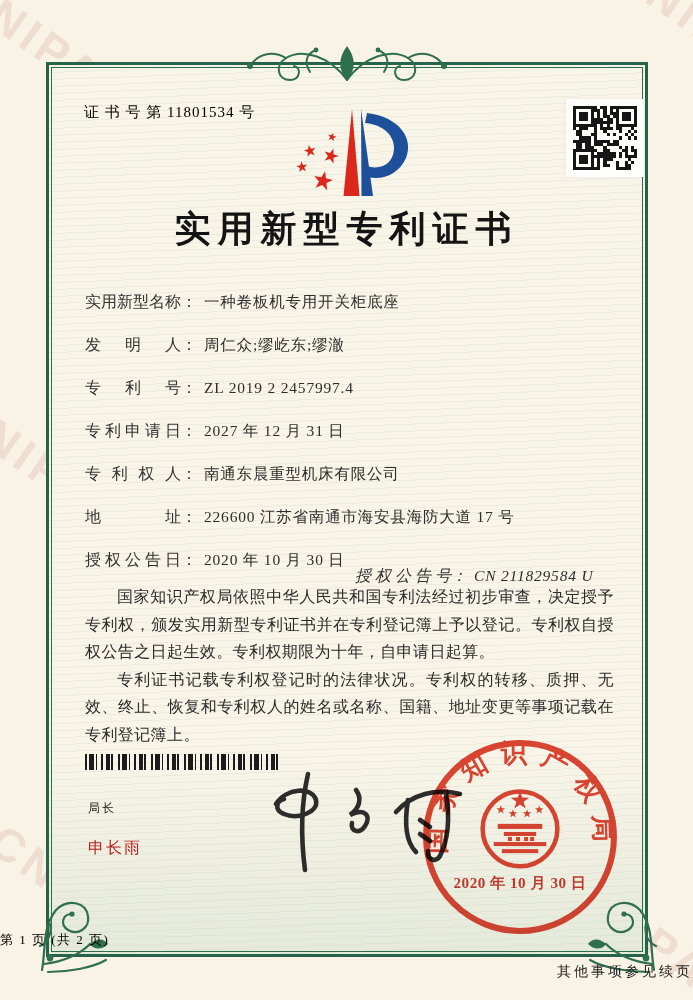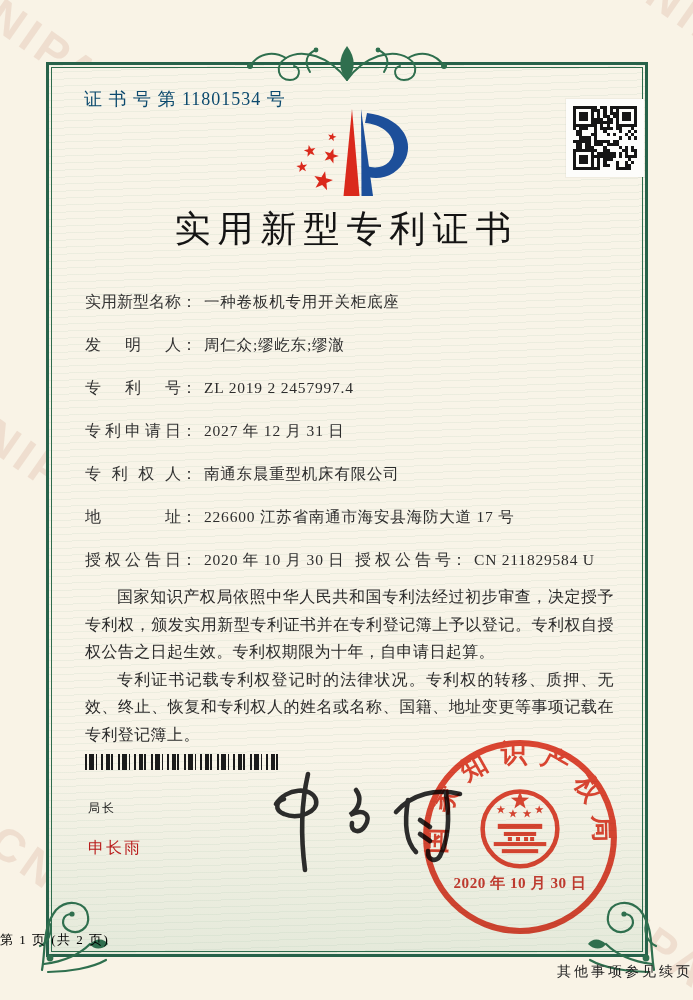--- a/index.html
+++ b/index.html
@@ -26,35 +26,35 @@
       linear-gradient(180deg,rgba(171,201,178,0) 78%,rgba(160,196,170,0.22)),
       repeating-linear-gradient(178deg,rgba(134,176,148,0.11) 0 1px,rgba(0,0,0,0) 1px 7px),
       #f8f4e8;
   }
   .frame::before{content:"";position:absolute;inset:2px;border:1px solid #2e6c4d;}
   .orn{position:absolute;z-index:3;pointer-events:none;}
   .orn-top{left:50%;top:34px;transform:translateX(-50%);}
   .orn-bl{left:34px;top:898px;}
   .orn-br{left:588px;top:898px;transform:scaleX(-1);}
   
-  .cert-no{position:absolute;left:84px;top:87px;z-index:4;font-size:18px;letter-spacing:1px;color:#0c4a6e;}
+  .cert-no{position:absolute;left:84px;top:103px;z-index:4;font-size:15px;letter-spacing:1px;color:#000000;}
   .logo{position:absolute;left:280px;top:104px;z-index:4;}
   .qr{position:absolute;left:566px;top:99px;width:78px;height:78px;background:#fdfdfb;z-index:4;
       display:flex;align-items:center;justify-content:center;box-shadow:0 0 0 1px rgba(0,0,0,0.03);}
   
   .title{position:absolute;left:0;right:0;top:205px;z-index:4;text-align:center;
-         font-size:36px;font-weight:400;letter-spacing:7px;color:#141414;}
+         font-size:36px;font-weight:700;letter-spacing:7px;color:#141414;}
   
   .fields{position:absolute;left:85px;top:292px;width:540px;z-index:4;}
   .frow{height:43px;position:relative;white-space:nowrap;}
   .flabel{display:inline-block;width:96px;font-size:16px;color:#333;
           text-align:justify;text-align-last:justify;vertical-align:top;}
   .fcolon{font-size:16px;color:#333;}
   .fvalue{font-size:15.5px;color:#2d2d2d;margin-left:7px;letter-spacing:0.8px;}
-  .pair2{position:absolute;left:270px;top:0;}
+  .pair2{position:absolute;left:270px;top:16px;font-style:italic;}
   
   .paras{position:absolute;left:85px;top:583px;width:529px;z-index:4;
          font-size:16px;line-height:27.5px;color:#2b2b2b;text-align:justify;letter-spacing:0.4px;}
   .paras p{margin:0;text-indent:2em;}
   
   .barcode{position:absolute;left:85px;top:754px;width:196px;height:16px;z-index:4;
     background:repeating-linear-gradient(90deg,
       #1b1b1b 0 2px,rgba(0,0,0,0) 2px 4px,#1b1b1b 4px 9px,rgba(0,0,0,0) 9px 11px,
       #1b1b1b 11px 12px,rgba(0,0,0,0) 12px 16px,#1b1b1b 16px 18px,rgba(0,0,0,0) 18px 21px,
       #1b1b1b 21px 25px,rgba(0,0,0,0) 25px 26px,#1b1b1b 26px 28px,rgba(0,0,0,0) 28px 33px);}

